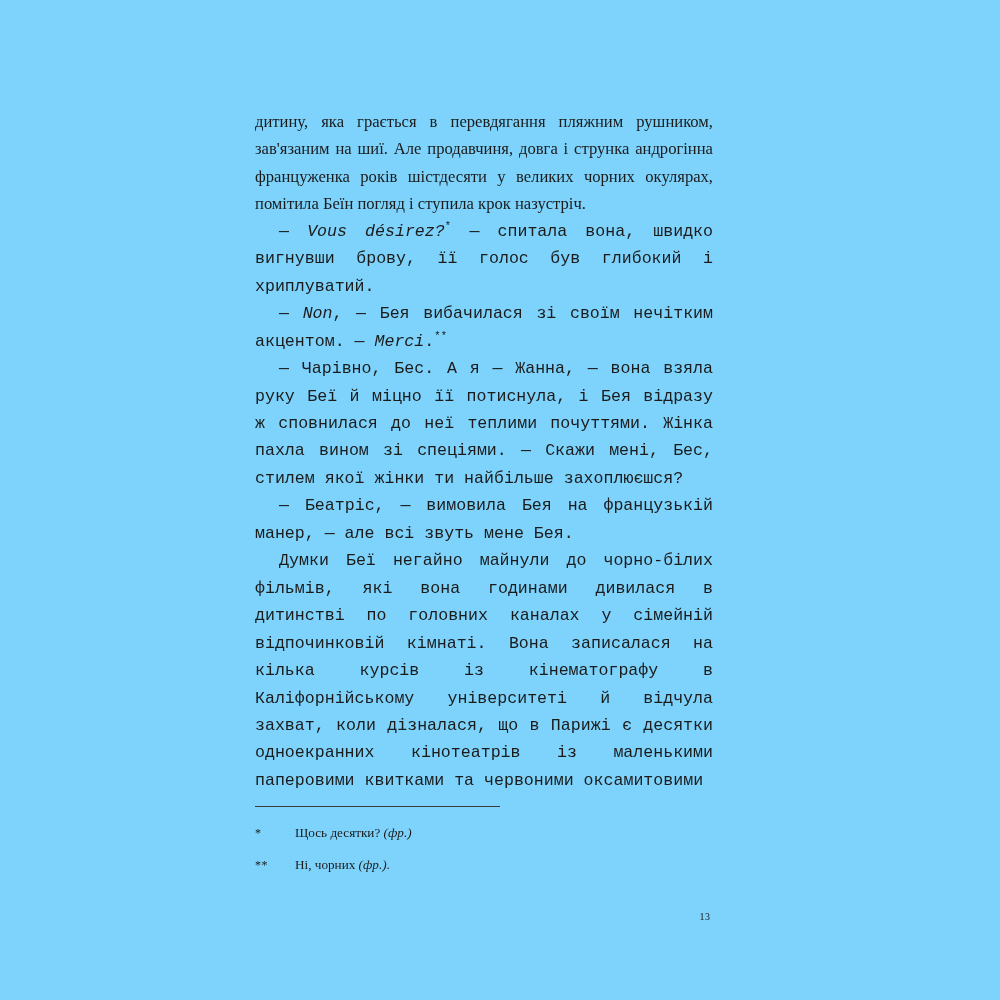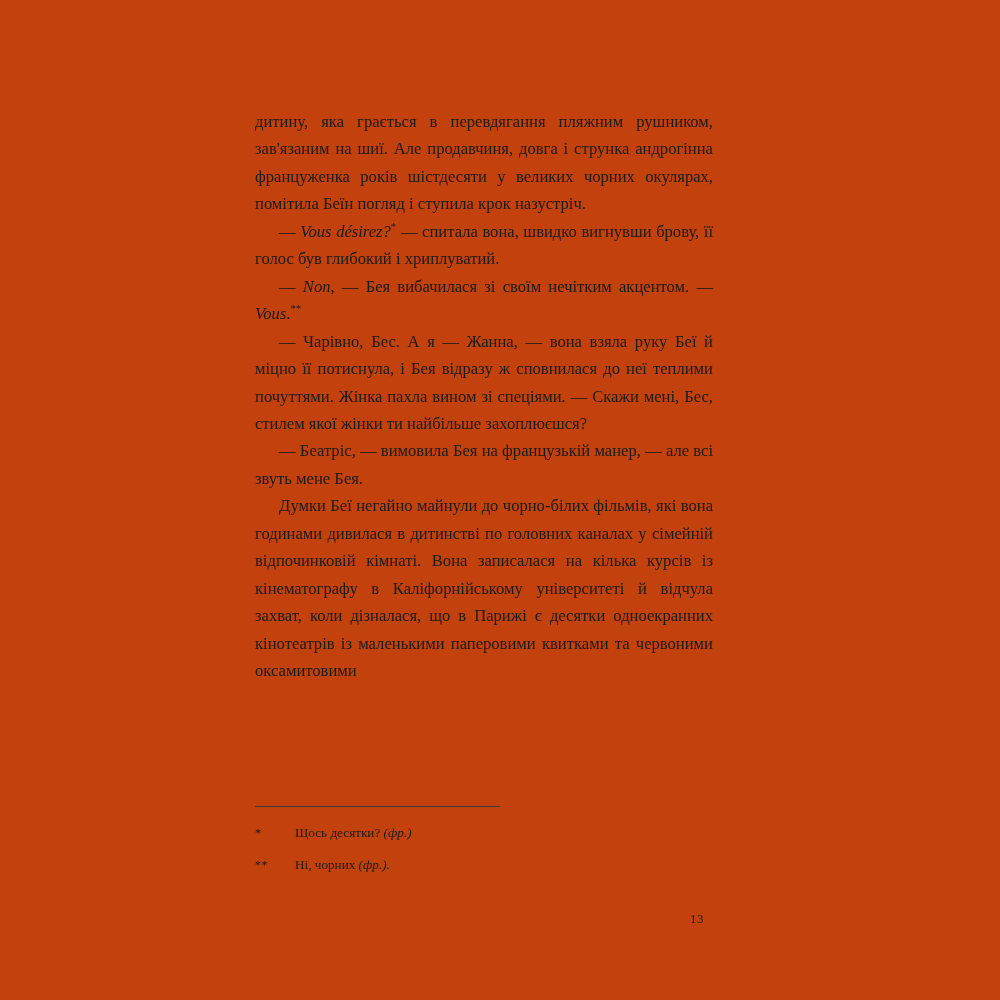--- a/index.html
+++ b/index.html
@@ -11,40 +11,41 @@
     width: 1000px;
     height: 1000px;
     font-family: "Liberation Serif", serif;
     color: #1c1c1c;
     -webkit-font-smoothing: antialiased;
   }
   .page {
     position: relative;
     width: 1000px;
     height: 1000px;
-    background: #c2410c;
+    background: #7dd3fc;
     box-sizing: border-box;
   }
   .text-column {
     position: absolute;
     left: 255px;
     top: 108px;
     width: 458px;
   }
   .para {
     margin: 0;
     font-size: 16.6px;
     line-height: 1.655;
     text-align: justify;
     text-justify: inter-word;
     color: #1b1b1b;
     hyphens: manual;
   }
   .para + .para {
     text-indent: 1.45em;
+    font-family: Liberation Mono, monospace;
   }
   .para em {
     font-style: italic;
   }
   .fn-marker {
     font-size: 10.5px;
     vertical-align: super;
     line-height: 0;
     letter-spacing: 0.3px;
   }
@@ -74,37 +75,38 @@
     font-size: 12px;
     letter-spacing: 0.5px;
   }
   .fn-text em {
   }
   .page-number {
     position: absolute;
     left: 690px;
     top: 911px;
     width: 30px;
-    font-size: 13px;
+    text-align: center;
+    font-size: 10px;
     color: #1b1b1b;
     letter-spacing: 0.5px;
   }
 </style>
 </head>
 <body>
 
 <div class="page">
 
   <div class="text-column">
 
     <p class="para">дитину, яка грається в перевдягання пляжним рушником, зав'язаним на шиї. Але продавчиня, довга і струнка андрогінна француженка років шістдесяти у великих чорних окулярах, помітила Беїн погляд і ступила крок назустріч.</p>
 
     <p class="para">— <em>Vous désirez?</em><span class="fn-marker">*</span> — спитала вона, швидко вигнувши брову, її голос був глибокий і хриплуватий.</p>
 
-    <p class="para">— <em>Non</em>, — Бея вибачилася зі своїм нечітким акцентом. — <em>Vous</em>.<span class="fn-marker">**</span></p>
+    <p class="para">— <em>Non</em>, — Бея вибачилася зі своїм нечітким акцентом. — <em>Merci</em>.<span class="fn-marker">**</span></p>
 
 
     <p class="para">— Чарівно, Бес. А я — Жанна, — вона взяла руку Беї й міцно її потиснула, і Бея відразу ж сповнилася до неї теплими почуттями. Жінка пахла вином зі спеціями. — Скажи мені, Бес, стилем якої жінки ти найбільше захоплюєшся?</p>
 
     <p class="para">— Беатріс, — вимовила Бея на французькій манер, — але всі звуть мене Бея.</p>
 
     <p class="para">Думки Беї негайно майнули до чорно-білих фільмів, які вона годинами дивилася в дитинстві по головних каналах у сімейній відпочинковій кімнаті. Вона записалася на кілька курсів із кінематографу в Каліфорнійському університеті й відчула захват, коли дізналася, що в Парижі є десятки одноекранних кінотеатрів із маленькими паперовими квитками та червоними оксамитовими</p>
 
   </div>
 

